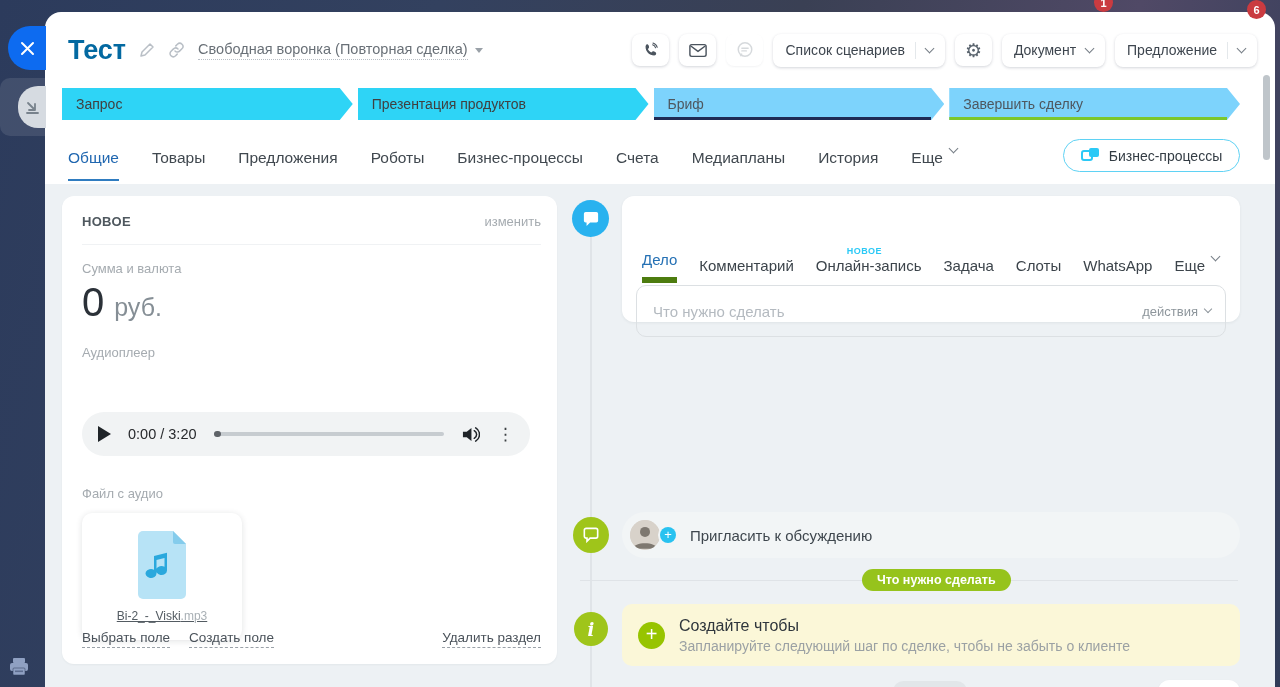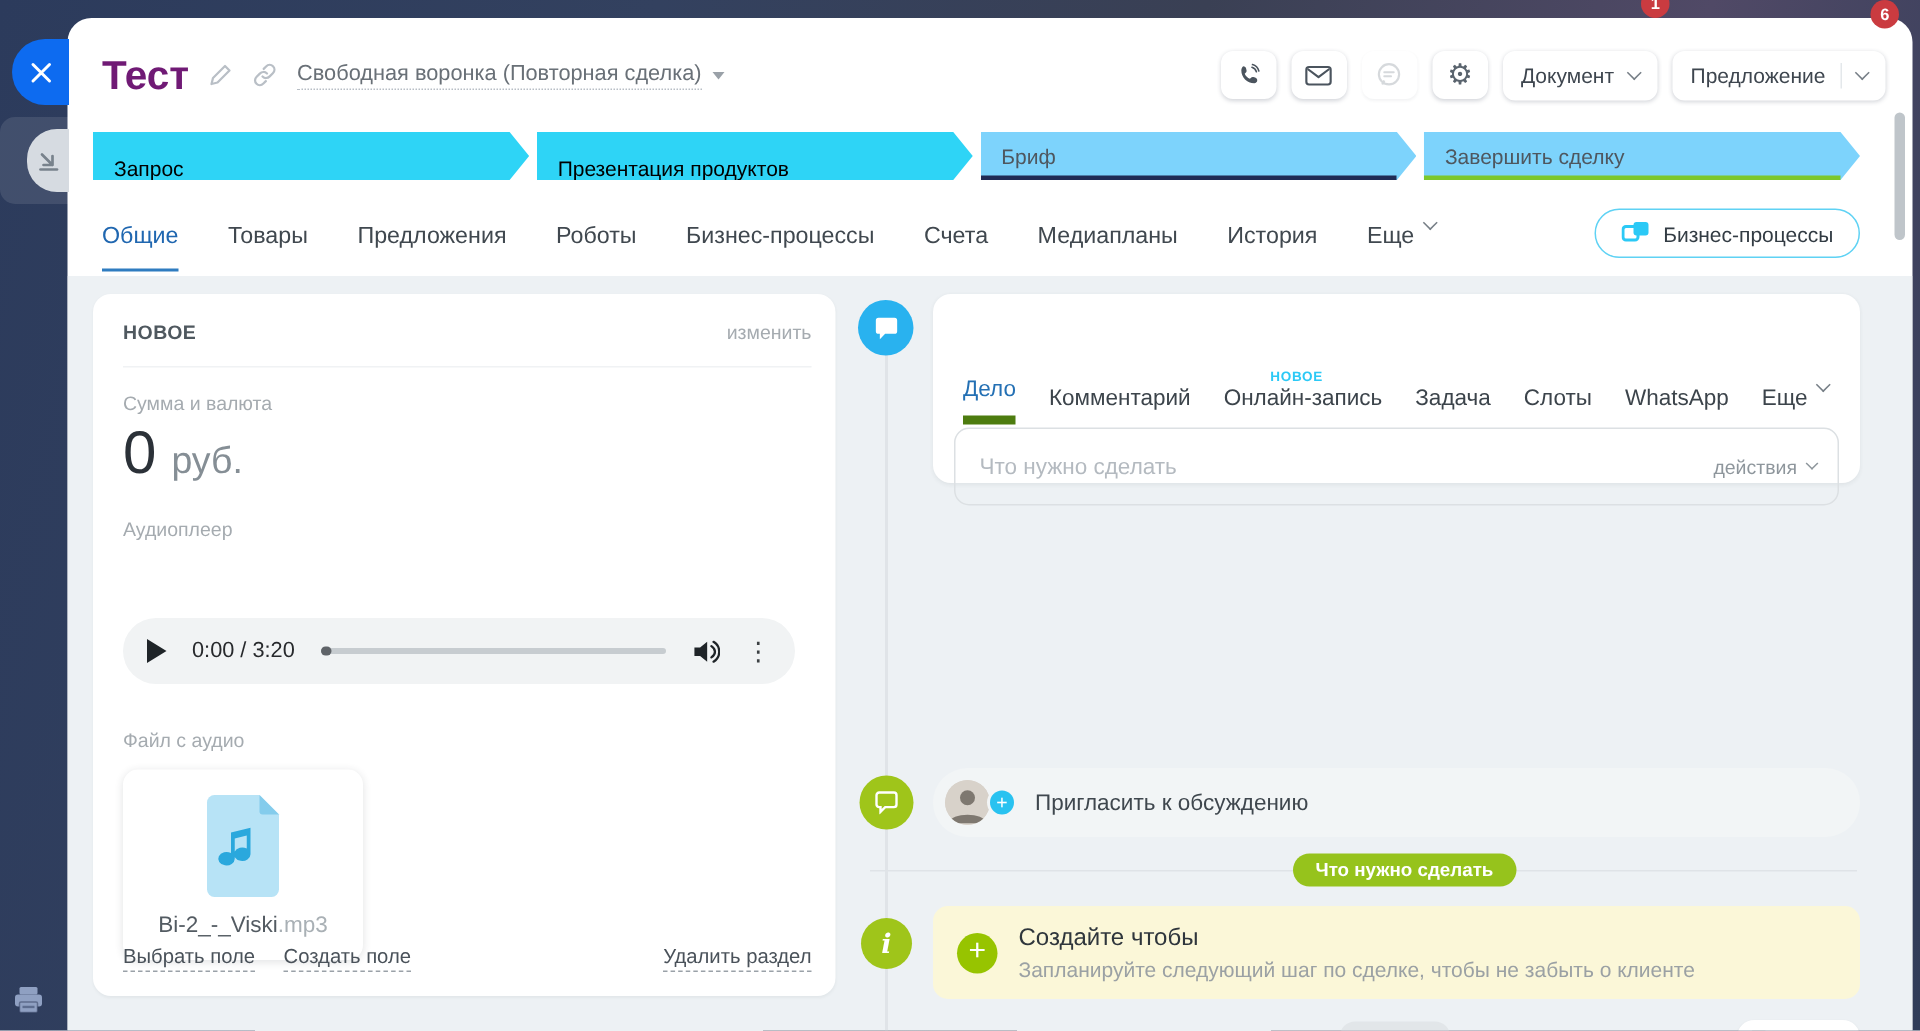--- a/index.html
+++ b/index.html
@@ -23,41 +23,41 @@
   .badge { border-radius:50%; background:#ca3b40; color:#fff; font-size:11px; font-weight:bold;
     display:flex; align-items:center; justify-content:center; }
   .badge-1 { left:1094px; top:-7px; width:19px; height:19px; z-index:1; }
   .badge-6 { left:1247px; top:0px; width:19px; height:19px; z-index:6; }
 
   
   .card { left:45px; top:12px; width:1230px; height:675px; background:#fff; border-radius:16px 16px 0 0; z-index:2; overflow:hidden; }
 
   
   .hdr { left:0; top:0; right:0; height:76px; display:flex; align-items:center; padding:0 18px 0 23px; }
-  .hdr-title { font-size:27px; font-weight:600; color:#701a75; }
+  .hdr-title { font-size:27px; font-weight:600; color:#0369a1; }
   .hdr-left { display:flex; align-items:center; gap:13px; }
   .funnel-sel { display:flex; align-items:center; gap:7px; cursor:pointer; }
   .funnel-sel .txt { font-size:14.5px; color:#697077; border-bottom:1px dotted #b8bec5; padding-bottom:2px; }
   .caret { width:0; height:0; border-left:4px solid transparent; border-right:4px solid transparent; border-top:5px solid #9aa1a8; }
   .hdr-right { margin-left:auto; display:flex; align-items:center; gap:10px; }
   .icon-btn { width:37px; height:32px; background:#fff; border-radius:8px; box-shadow:0 1px 3px rgba(55,65,85,.22);
     display:flex; align-items:center; justify-content:center; cursor:pointer; }
   .icon-btn.disabled { opacity:.5; box-shadow:0 1px 2px rgba(55,65,85,.12); }
   .txt-btn { height:33px; background:#fff; border-radius:8px; box-shadow:0 1px 3px rgba(55,65,85,.22);
     display:flex; align-items:center; padding:0 12px; gap:10px; font-size:14px; color:#3e464f; cursor:pointer; }
   .vdiv { width:1px; height:17px; background:#e4e8eb; }
   .chev { display:inline-block; width:7px; height:7px; border-right:1.6px solid #767e86; border-bottom:1.6px solid #767e86;
     transform:rotate(45deg); margin-top:-4px; }
   .gear { font-size:19px; color:#5a646e; line-height:1; }
 
   
   .pipeline { left:17px; top:76px; width:1178px; height:32px; display:flex; gap:5px; }
   .stage { flex:1; position:relative; display:flex; align-items:center; padding:0 10px 0 14px; font-size:14px;
     clip-path:polygon(0 0, calc(100% - 13px) 0, 100% 50%, calc(100% - 13px) 100%, 0 100%); cursor:pointer; }
-  .stage.cyan { background:#2ed4f6; color:#000000;align-items:flex-end; }
+  .stage.cyan { background:#2ed4f6; color:#404040; }
   .stage.gray { background:#7dd3fc; color:#4e575f; }
   .stage .under { position:absolute; left:0; right:13px; bottom:0; height:3px; }
   .under.navy { background:#1f2b55; }
   .under.green { background:#7cc72c; }
 
   
   .tabs { left:23px; top:128px; height:44px; display:flex; gap:33px; align-items:flex-start; padding-top:9px; }
   .tab { font-size:15.5px; color:#40484f; padding-bottom:12px; cursor:pointer; white-space:nowrap; }
   .tab.active { color:#2067b0; border-bottom:2px solid #2f7cc0; }
   .tab-more { display:flex; align-items:flex-start; gap:7px; }
@@ -80,21 +80,21 @@
   .player-label { margin-top:20px; }
   .player { margin-top:52px; height:44px; background:#f1f3f4; border-radius:22px; display:flex; align-items:center; padding:0 16px 0 16px; gap:17px; width:448px; }
   .play-tri { width:0; height:0; border-left:13px solid #1f2428; border-top:8px solid transparent; border-bottom:8px solid transparent; cursor:pointer; }
   .ptime { font-size:14.5px; color:#27292c; white-space:nowrap; }
   .pbar { flex:1; height:4px; background:#c7ccd0; border-radius:2px; position:relative; cursor:pointer; }
   .pbar::before { content:""; position:absolute; left:0; top:-1px; width:7px; height:6px; background:#5f6368; border-radius:3px; }
   .kebab { font-size:17px; color:#3c4043; cursor:pointer; line-height:1; }
   .file-label { margin-top:30px; }
   .file-card { margin-top:12px; width:160px; height:127px; background:#fff; border-radius:10px; box-shadow:0 1px 6px rgba(40,50,60,.14);
     display:flex; flex-direction:column; align-items:center; justify-content:center; cursor:pointer; }
-  .file-name { font-size:15px; color:#535b62; margin-top:9px; }
+  .file-name { font-size:12px; color:#535b62; margin-top:9px;text-decoration:underline; }
   .file-name .ext { color:#a9b0b5; }
   .lpanel-links { position:absolute; left:20px; right:16px; bottom:16px; display:flex; gap:19px; font-size:13.5px; color:#4a525a; }
   .dashed { border-bottom:1px dashed #9aa1a8; padding-bottom:2px; cursor:pointer; }
   .del-link { margin-left:auto; }
 
   
   .vline { left:545px; top:30px; bottom:0; width:2px; background:#e0e4e8; }
   .t-node { border-radius:50%; display:flex; align-items:center; justify-content:center; z-index:2; }
   .node-blue { left:527px; top:16px; width:37px; height:37px; background:#29b2ef; }
   .node-green1 { left:528px; top:333px; width:36px; height:36px; background:#9fc51a; }
@@ -193,20 +193,25 @@
           <path d="M2 3l8 6 8-6" fill="none" stroke="#4b545e" stroke-width="1.6" stroke-linejoin="round"></path>
         </svg>
       </div>
       <div class="icon-btn disabled">
         <svg width="18" height="18" viewBox="0 0 20 20">
           <circle cx="10" cy="9.5" r="7.5" fill="none" stroke="#aeb5bb" stroke-width="1.6"></circle>
           <path d="M5 17l1.5-3" stroke="#aeb5bb" stroke-width="1.6"></path>
           <path d="M6.5 8h7M6.5 11h5" stroke="#aeb5bb" stroke-width="1.5" stroke-linecap="round"></path>
         </svg>
       </div>
+      <div class="txt-btn">
+        <span>Список сценариев</span>
+        <span class="vdiv"></span>
+        <span class="chev"></span>
+      </div>
       <div class="icon-btn">
         <span class="gear">⚙</span>
       </div>
       <div class="txt-btn">
         <span>Документ</span>
         <span class="chev"></span>
       </div>
       <div class="txt-btn">
         <span>Предложение</span>
         <span class="vdiv"></span>

